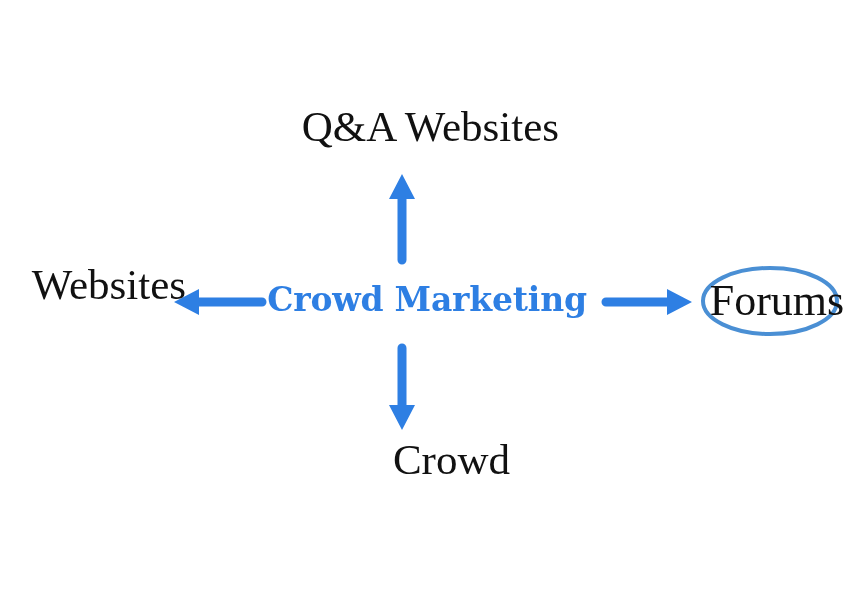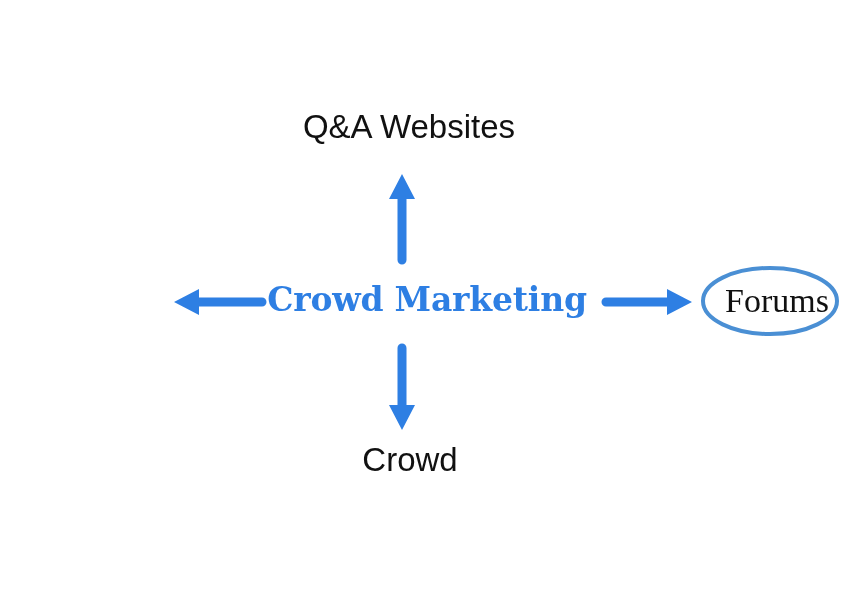--- a/index.html
+++ b/index.html
@@ -28,25 +28,25 @@
     font-size: 33px;
     line-height: 44px;
     letter-spacing: -0.2px;
     color: #2e7fe3;
     white-space: nowrap;
   }
 
   
   .node-label {
     position: absolute;
-    font-family: Liberation Sans, sans-serif;
-    font-size: 33px;
+    font-family: Liberation Serif, serif;
+    font-size: 43px;
     line-height: 38px;
     color: #111111;
-    text-align: center;
+    text-align: right;
     white-space: nowrap;
   }
   .node-label.multiline { white-space: normal; }
 
   #label-qa {
     left: 259px;
     top: 108px;
     width: 300px;
   }
   #label-blogs {
@@ -75,21 +75,21 @@
     left: 0;
     top: 0;
   }
   #node-forums .forums-text {
     position: absolute;
     left: 0;
     top: 17px;
     width: 154px;
     text-align: center;
     font-family: "Liberation Serif", "DejaVu Serif", serif;
-    font-size: 34px;
+    font-size: 44px;
     line-height: 40px;
     color: #111111;
     white-space: nowrap;
   }
 
   
   .arrow-svg {
     position: absolute;
     overflow: visible;
   }
@@ -119,20 +119,21 @@
 
   <svg class="arrow-svg" id="arrow-right" width="96" height="32" viewBox="0 0 96 32">
     <path d="M92 16 L67 3 L67 11.5 L6 11.5 A4.5 4.5 0 0 0 6 20.5 L67 20.5 L67 29 Z" fill="#2e7fe3"></path>
   </svg>
 
   <div class="node-label" id="label-qa">Q&amp;A Websites</div>
 
   <div class="node-label" id="label-blogs">Crowd</div>
 
   <div class="node-label multiline" id="label-review">
+    <span class="line">Websites</span>
   </div>
 
   <div id="node-forums">
     <svg class="ellipse-svg" width="154" height="74" viewBox="0 0 154 74">
       <ellipse cx="70" cy="37" rx="67" ry="33" fill="none" stroke="#4a8fd4" stroke-width="4"></ellipse>
     </svg>
     <div class="forums-text">Forums</div>
   </div>
 
 </div>

